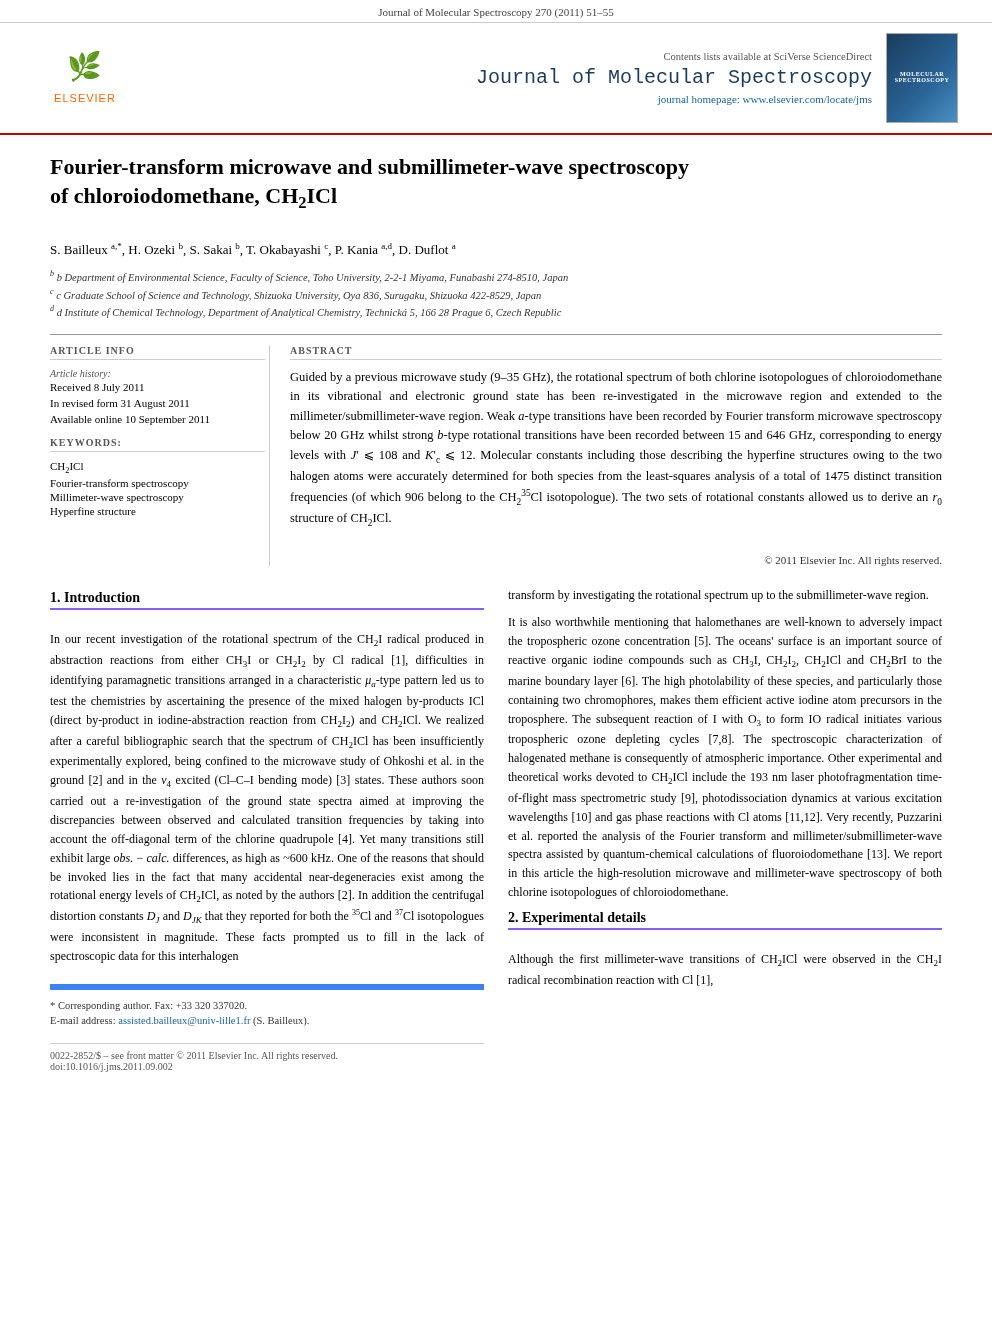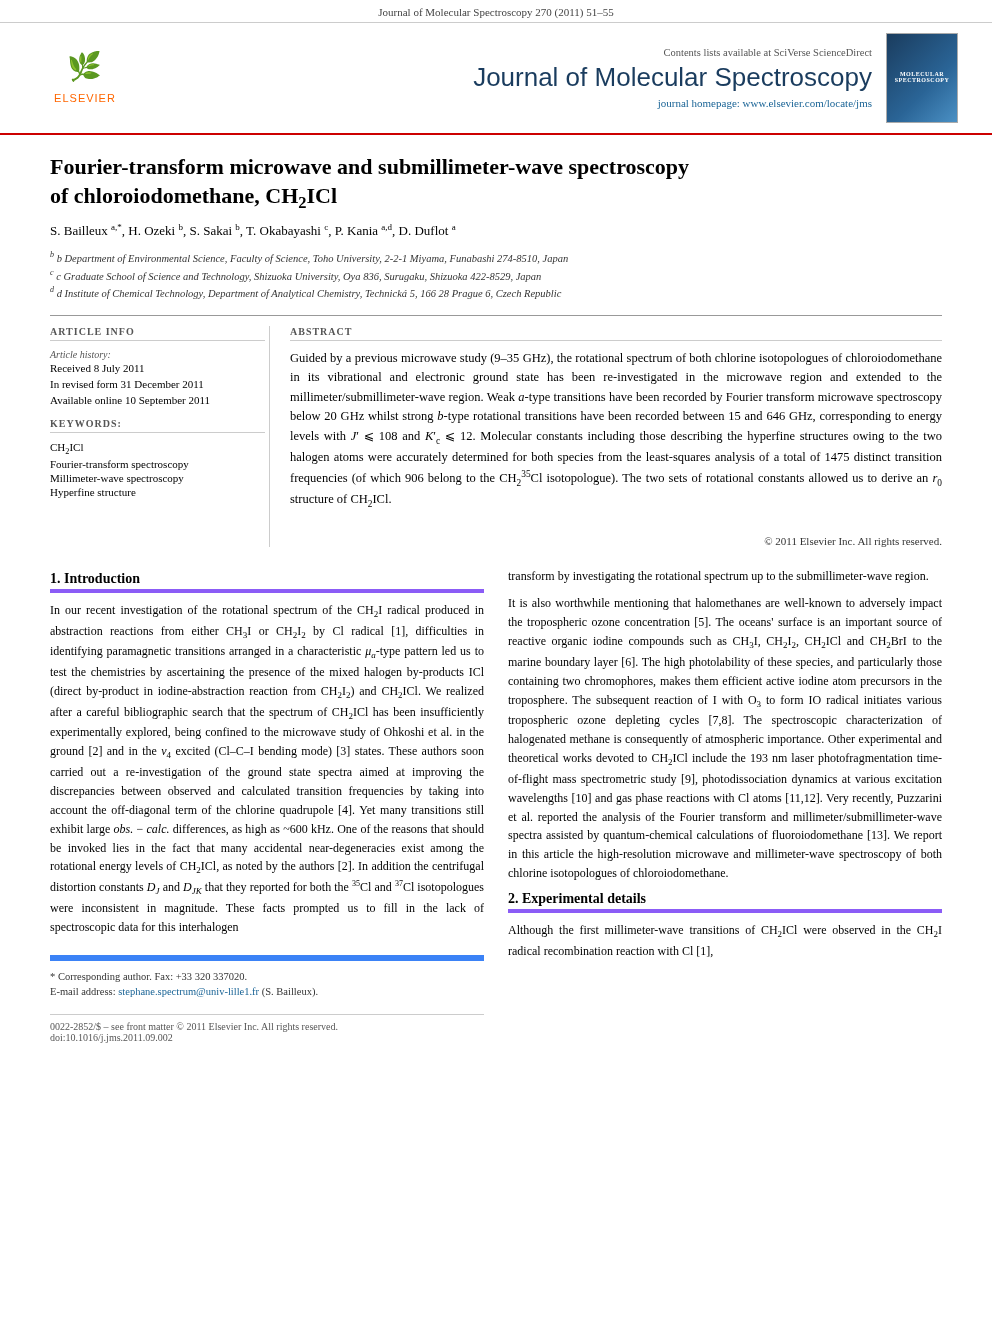--- a/index.html
+++ b/index.html
@@ -57,24 +57,24 @@
     .journal-center {
       flex: 1;
       text-align: right;
     }
     .sciverse-line {
       font-size: 10.5px;
       color: #555;
       margin-bottom: 4px;
     }
     .journal-title-big {
-      font-size: 26px;
+      font-size: 20px;
       font-weight: normal;
       color: #1a3c5e;
-      font-family: Liberation Sans, sans-serif;
+      font-family: Liberation Mono, monospace;
       margin-bottom: 4px;
     }
     .journal-homepage {
       font-size: 11px;
       color: #555;
     }
     .journal-homepage span {
       color: #1a6496;
     }
     .journal-logo-right {
@@ -111,21 +111,21 @@
     
     .main-content {
       padding: 18px 50px 20px 50px;
     }
 
     
     .article-title {
       font-size: 22px;
       font-weight: bold;
       color: #000;
-      margin-bottom: 8px;
+      margin-bottom: 27px;
       line-height: 1.3;
       font-family: 'Times New Roman', Times, serif;
     }
 
     
     .authors {
       font-size: 13px;
       margin-bottom: 8px;
       line-height: 1.5;
     }
@@ -214,23 +214,23 @@
     .col-left {
       flex: 1;
     }
     .col-right {
       flex: 1;
     }
 
     .section-heading {
       font-size: 14px;
       font-weight: bold;
-      margin-bottom: 8px;
+      margin-bottom: 20px;
       margin-top: 4px;
-      border-bottom: 4px solid #8b5cf6;
+      border-bottom: 2px solid #8b5cf6;
       padding-bottom: 2px;
     }
 
     .body-text {
       font-size: 12px;
       line-height: 1.58;
       text-align: justify;
       margin-bottom: 8px;
     }
 
@@ -310,21 +310,21 @@
     <div><sup>c</sup> <span>c Graduate School of Science and Technology, Shizuoka University, Oya 836, Surugaku, Shizuoka 422-8529, Japan</span></div>
     <div><sup>d</sup> <span>d Institute of Chemical Technology, Department of Analytical Chemistry, Technická 5, 166 28 Prague 6, Czech Republic</span></div>
   </div>
 
   <div class="info-abstract">
 
     <div class="article-info">
       <div class="info-section-title">ARTICLE INFO</div>
       <div class="info-label">Article history:</div>
       <div class="info-date">Received 8 July 2011</div>
-      <div class="info-date">In revised form 31 December 2011</div>
+      <div class="info-date">In revised form 31 August 2011</div>
       <div class="info-date">Available online 10 September 2011</div>
 
       <div class="keywords-section">
         <div class="info-section-title">Keywords:</div>
         <div class="kw-item">CH<sub>2</sub>ICl</div>
         <div class="kw-item">Fourier-transform spectroscopy</div>
         <div class="kw-item">Millimeter-wave spectroscopy</div>
         <div class="kw-item">Hyperfine structure</div>
       </div>
     </div>
@@ -346,21 +346,21 @@
       <div class="body-text">
         In our recent investigation of the rotational spectrum of the CH<sub>2</sub>I radical produced in abstraction reactions from either CH<sub>3</sub>I or CH<sub>2</sub>I<sub>2</sub> by Cl radical [1], difficulties in identifying paramagnetic transitions arranged in a characteristic <span class="italic">μ<sub>a</sub></span>-type pattern led us to test the chemistries by ascertaining the presence of the mixed halogen by-products ICl (direct by-product in iodine-abstraction reaction from CH<sub>2</sub>I<sub>2</sub>) and CH<sub>2</sub>ICl. We realized after a careful bibliographic search that the spectrum of CH<sub>2</sub>ICl has been insufficiently experimentally explored, being confined to the microwave study of Ohkoshi et al. in the ground [2] and in the <span class="italic">ν</span><sub>4</sub> excited (Cl–C–I bending mode) [3] states. These authors soon carried out a re-investigation of the ground state spectra aimed at improving the discrepancies between observed and calculated transition frequencies by taking into account the off-diagonal term of the chlorine quadrupole [4]. Yet many transitions still exhibit large <span class="italic">obs.</span> − <span class="italic">calc.</span> differences, as high as ~600 kHz. One of the reasons that should be invoked lies in the fact that many accidental near-degeneracies exist among the rotational energy levels of CH<sub>2</sub>ICl, as noted by the authors [2]. In addition the centrifugal distortion constants <span class="italic">D<sub>J</sub></span> and <span class="italic">D<sub>JK</sub></span> that they reported for both the <sup>35</sup>Cl and <sup>37</sup>Cl isotopologues were inconsistent in magnitude. These facts prompted us to fill in the lack of spectroscopic data for this interhalogen
       </div>
 
       <div class="footnote-bar">
         <div class="footnote-text">
           <span>* Corresponding author. Fax: +33 320 337020.</span>
         </div>
         <div class="footnote-text">
           <span>E-mail address:</span>
-          <span style="color:#1a6496;">stephane.spectrum@univ-lille1.fr</span>
+          <span style="color:#1a6496;">assisted.bailleux@univ-lille1.fr</span>
           <span>(S. Bailleux).</span>
         </div>
       </div>
 
       <div class="bottom-footer">
         <div>0022-2852/$ – see front matter © 2011 Elsevier Inc. All rights reserved.</div>
         <div>doi:10.1016/j.jms.2011.09.002</div>
       </div>
     </div>
 

